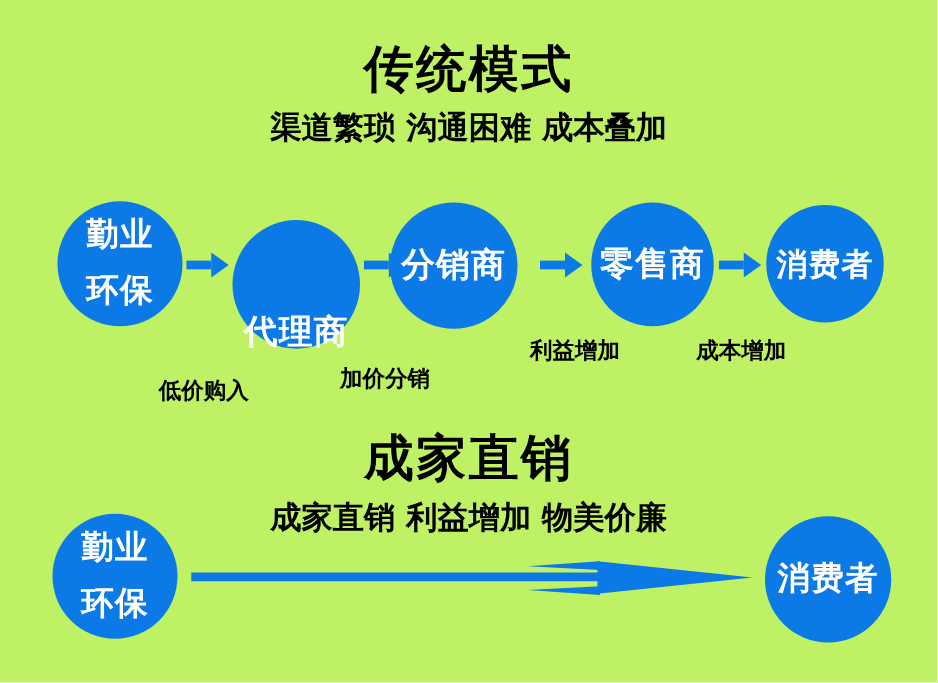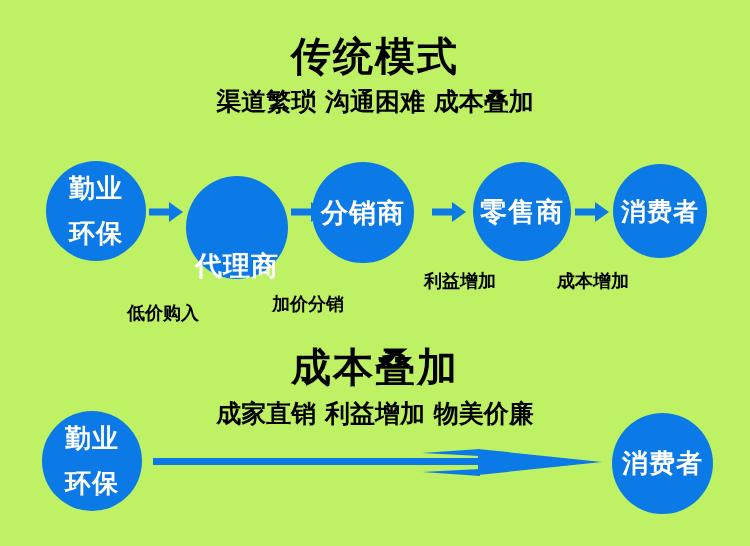--- a/index.html
+++ b/index.html
@@ -80,21 +80,21 @@
       <span class="one-line" style="font-size:25px;">消费者</span>
     </div>
 
     <div class="flow-label" style="left:163px;margin-top:32px;">低价购入</div>
     <div class="flow-label" style="left:308px;margin-top:23px;">加价分销</div>
     <div class="flow-label" style="left:428px;margin-left:32px;">利益增加</div>
     <div class="flow-label" style="left:593px;">成本增加</div>
   </div>
 
   <div>
-    <div class="sec-title" style="top:347px;">成本叠加</div>
+    <div class="sec-title" style="top:347px;">成家直销</div>
     <div class="sec-subtitle" style="top:400px;">成家直销 利益增加 物美价廉</div>
 
     <div class="node" style="left:42px;top:411px;width:100px;height:100px;">
       <span class="stack">勤业</span>
       <span class="stack">环保</span>
     </div>
 
     <svg class="arrow-svg" style="left:150px;top:444px;" width="456" height="36" viewBox="0 0 456 36">
       <rect class="fill-blue" x="3" y="14" width="402" height="7"></rect>
       <polygon class="fill-blue" points="272,9 330,5 330,12"></polygon>

